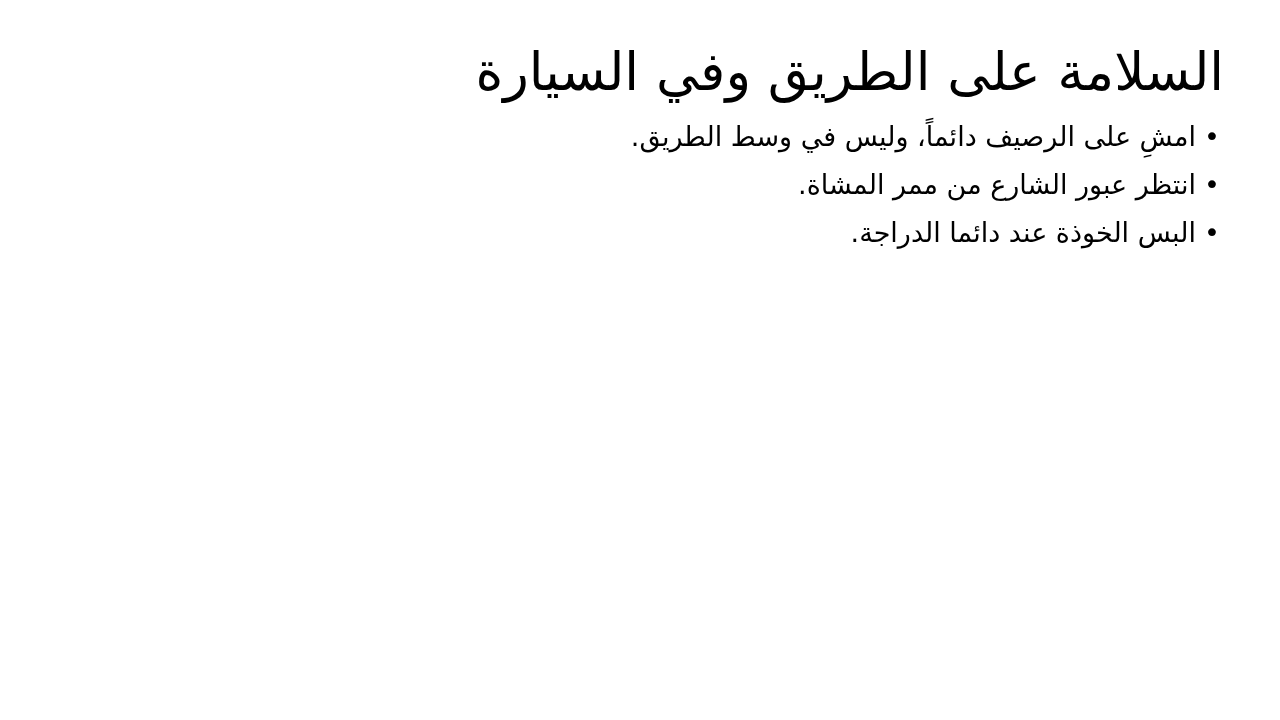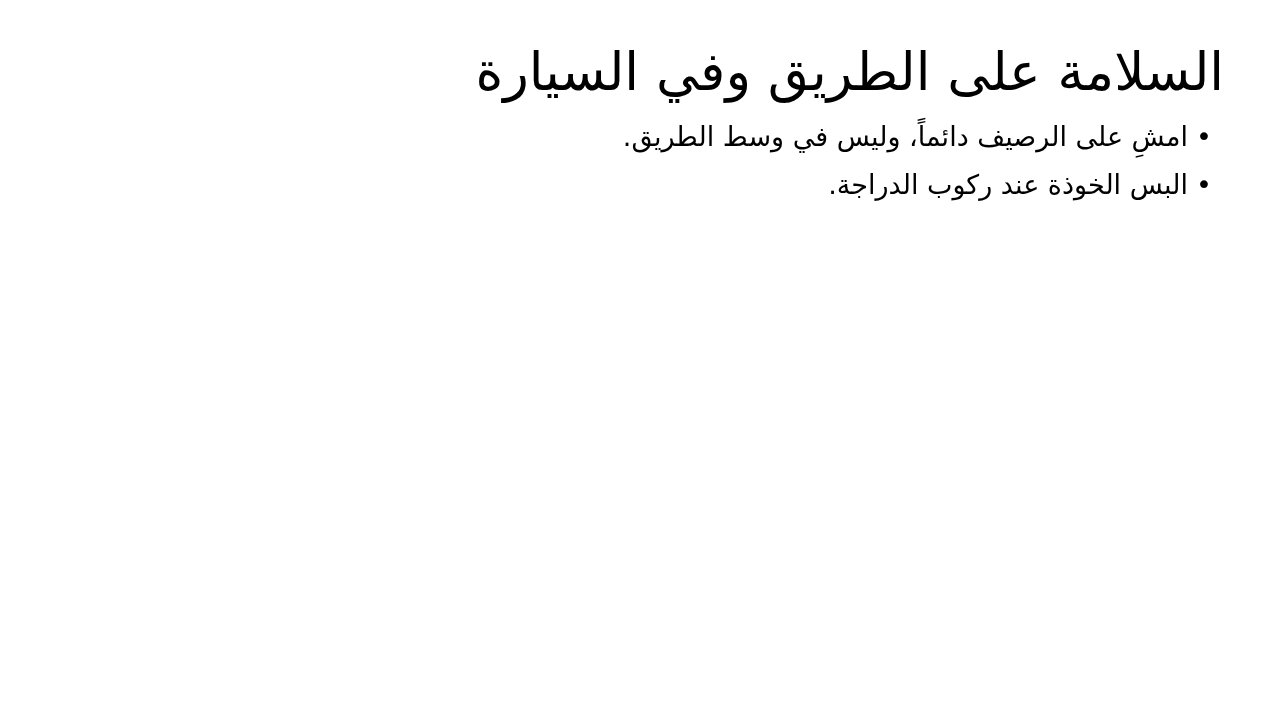--- a/index.html
+++ b/index.html
@@ -28,21 +28,21 @@
     font-size: 53px;
     font-weight: normal;
     line-height: 1.15;
     margin: 0 0 10px 0;
     letter-spacing: 0;
     color: #000000;
     white-space: nowrap;
   }
   .bullet-list {
     list-style: none;
-    margin: 8px;
+    margin: 0;
     padding: 0;
   }
   .bullet-item {
     position: relative;
     font-size: 27px;
     line-height: 1.78;
     color: #000000;
     padding-right: 28px;
     white-space: nowrap;
   }
@@ -56,15 +56,16 @@
     color: #000000;
   }
 </style>
 </head>
 <body>
 
 <div class="slide">
   <h1 class="slide-title">السلامة على الطريق وفي السيارة</h1>
   <ul class="bullet-list">
     <li class="bullet-item">امشِ على الرصيف دائماً، وليس في وسط الطريق.</li>
-    <li class="bullet-item">البس الخوذة عند ركوب الدراجة.</li>
+    <li class="bullet-item">انتظر عبور الشارع من ممر المشاة.</li>
+    <li class="bullet-item">البس الخوذة عند دائما الدراجة.</li>
   </ul>
 </div>
 
 </body></html>

